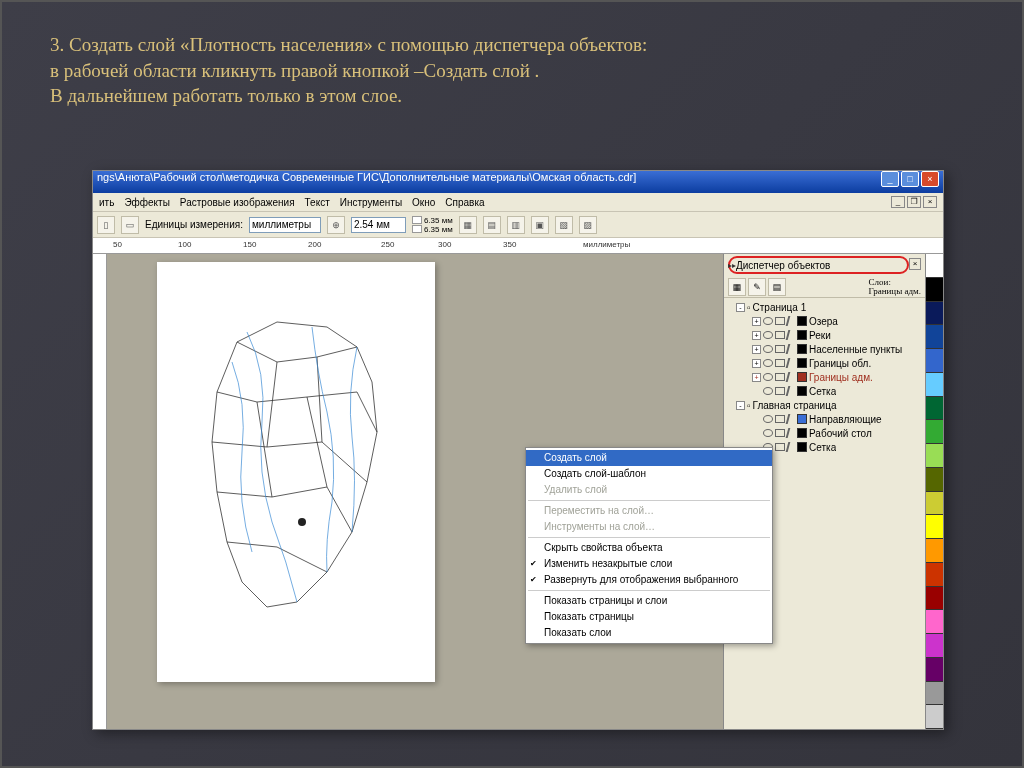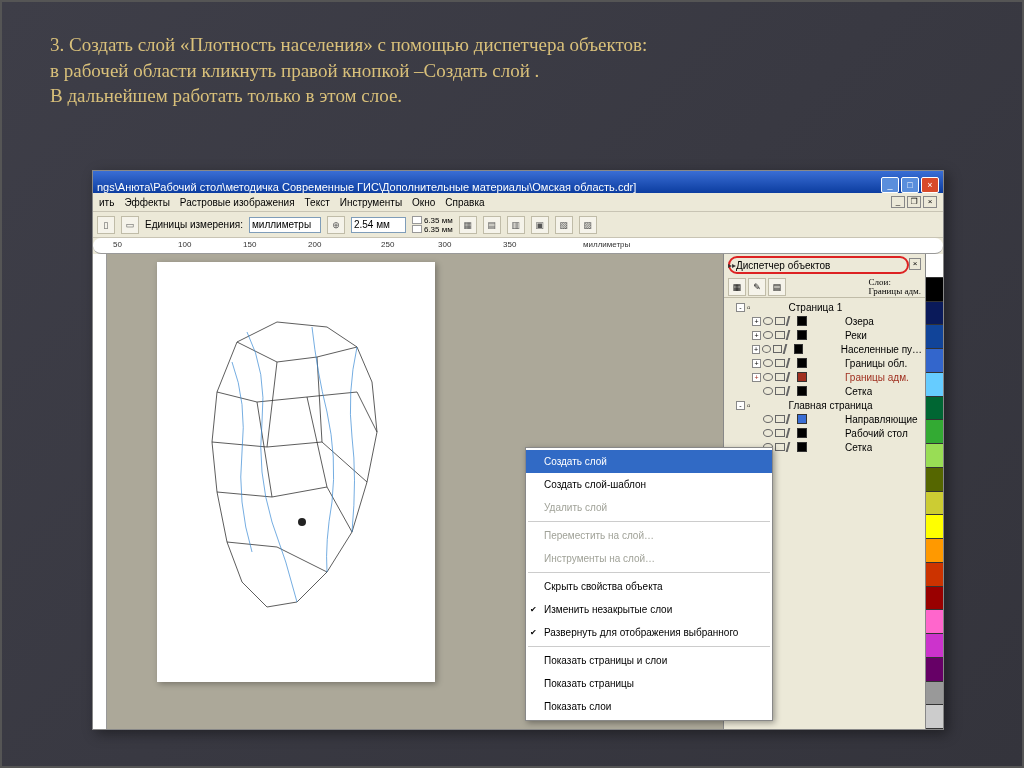--- a/index.html
+++ b/index.html
@@ -30,21 +30,21 @@
     background: #ece9d8;
     border: 1px solid #888;
     box-shadow: 4px 4px 12px rgba(0,0,0,.4);
     font-family: Tahoma, sans-serif;
     font-size: 11px;
   }
   .titlebar {
     height: 22px;
     background: linear-gradient(#3a6ed5, #0c3da0);
     color: #fff;
-    display: flex; align-items: flex-end;
+    display: flex; align-items: flex-start;
     padding: 0 4px;
   }
   .titlebar-text { flex: 1; font-size: 11px; white-space: nowrap; overflow: hidden; }
   .winbtns { display: flex; gap: 2px; }
   .winbtn { width: 18px; height: 16px; border: 1px solid #fff; background: #5a8edc; border-radius: 2px; font-size: 9px; line-height: 14px; text-align: center; color: #fff; }
   .winbtn.close { background: #d84a2a; }
   .menubar {
     height: 19px;
     background: #ece9d8;
     display: flex; align-items: center;
@@ -71,21 +71,20 @@
   .tb-stack div { display: flex; align-items: center; gap: 2px; }
   .tb-stack .mini { width: 10px; height: 8px; border: 1px solid #999; background: #fff; }
   .ruler-h {
     height: 16px;
     background: #fff;
     border-bottom: 1px solid #999;
     position: relative;
     font-size: 8px;
     color: #333;
     overflow: hidden;
-    border-radius: 8px;
   }
   .ruler-h .ticklbl { position: absolute; top: 2px; }
   .workspace {
     position: absolute;
     top: 83px; left: 0; right: 0; bottom: 0;
     background: #ece9d8;
     display: flex;
   }
   .ruler-v { width: 14px; background: #fff; border-right: 1px solid #999; }
   .canvas-area { flex: 1; background: #aca899; position: relative; overflow: hidden; }
@@ -116,38 +115,38 @@
   .tree { padding: 2px 2px; }
   .tree-row { display: flex; align-items: center; gap: 2px; height: 14px; font-size: 10px; white-space: nowrap; }
   .tree-row.lv1 { padding-left: 10px; }
   .tree-row.lv2 { padding-left: 26px; }
   .expander { width: 9px; height: 9px; border: 1px solid #888; font-size: 7px; line-height: 7px; text-align: center; background: #fff; }
   .eye { width: 10px; height: 8px; border: 1px solid #666; border-radius: 50%; }
   .prn { width: 10px; height: 8px; border: 1px solid #666; }
   .pen { width: 8px; height: 10px; border-left: 2px solid #666; transform: skewX(-15deg); }
   .sw { width: 10px; height: 10px; border: 1px solid #333; }
   .tree-row.sel { color: #a03020; }
-  .tree-row .lbl { overflow: hidden; text-overflow: ellipsis; margin-left: 36px; }
+  .tree-row .lbl { overflow: hidden; text-overflow: ellipsis; }
   .colorbar {
     position: absolute; top: 0; right: 0; bottom: 0; width: 18px;
     background: #ece9d8; border-left: 1px solid #888;
     display: flex; flex-direction: column;
   }
   .csw { flex: 1; border-bottom: 1px solid #333; }
   .context-menu {
     position: absolute;
     top: 276px; left: 432px;
     width: 248px;
     background: #fff;
     border: 1px solid #888;
     box-shadow: 2px 2px 6px rgba(0,0,0,.35);
     font-size: 10px;
     padding: 2px 0;
   }
-  .cm-item { padding: 2px 18px; height: 23px; line-height: 12px; display: flex; align-items: center; }
+  .cm-item { padding: 2px 18px; height: 16px; line-height: 12px; display: flex; align-items: center; }
   .cm-item.disabled { color: #a0a298; }
   .cm-item.highlighted { background: #316ac5; color: #fff; }
   .cm-sep { height: 1px; margin: 2px 2px; background: #ccc; }
   .cm-check { position: absolute; margin-left: -14px; font-size: 8px; }
   .units-lbl { font-size: 10px; }
 </style>
 </head>
 <body>
 
 <div class="slide-bg"></div>

